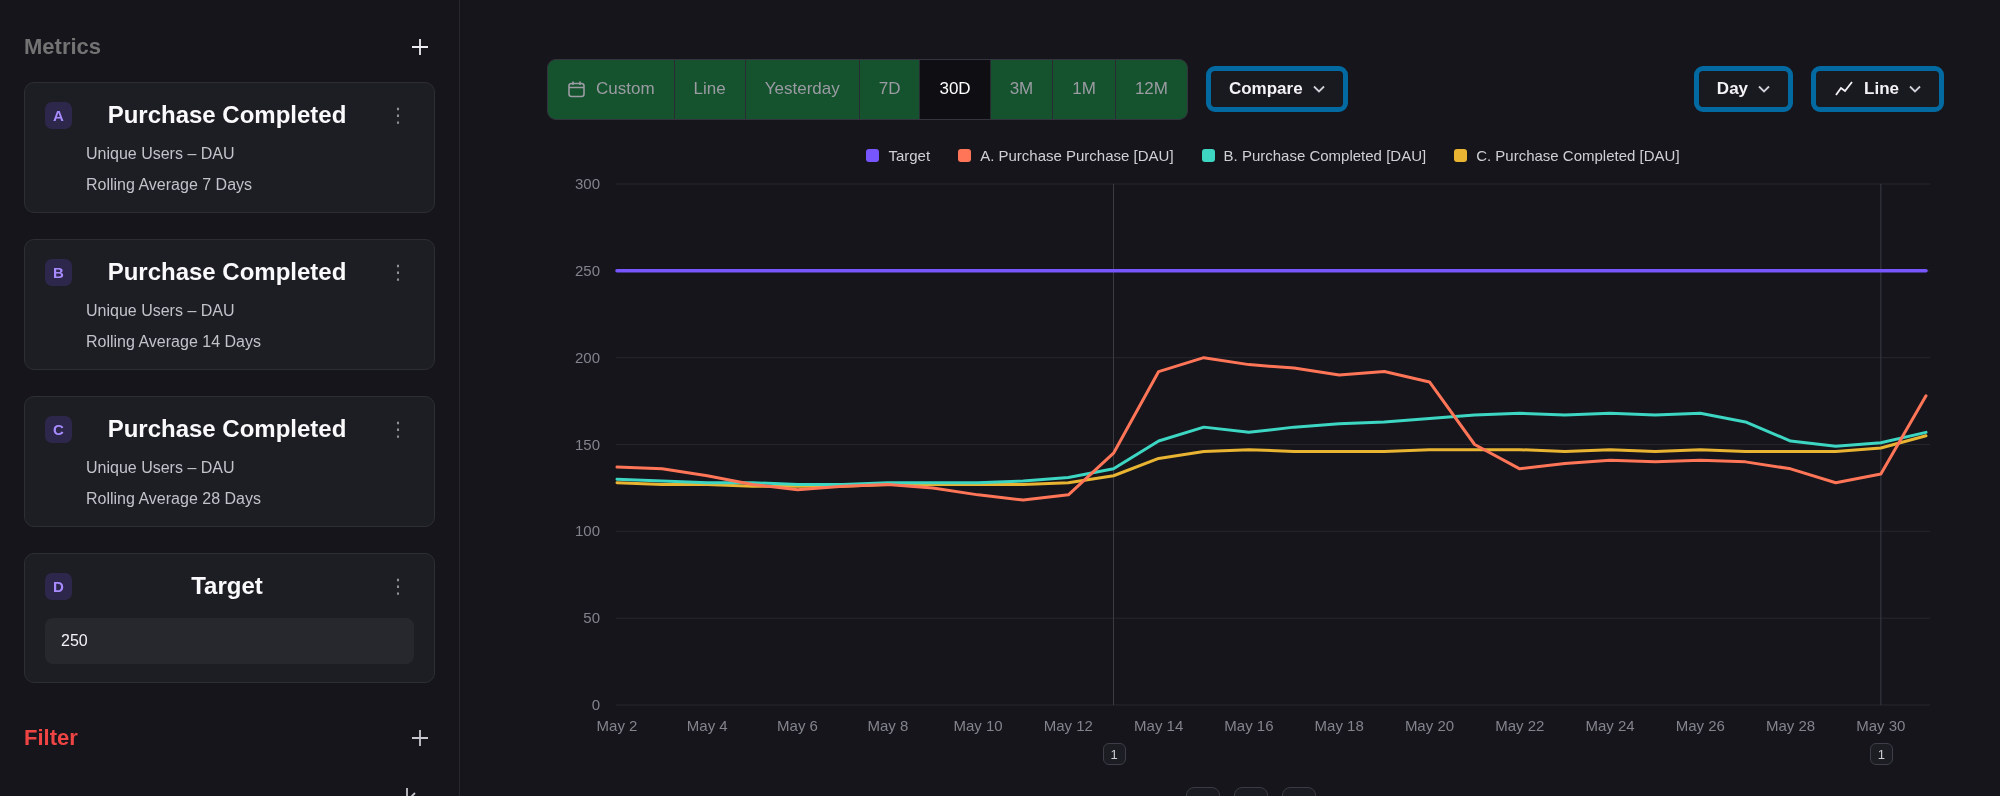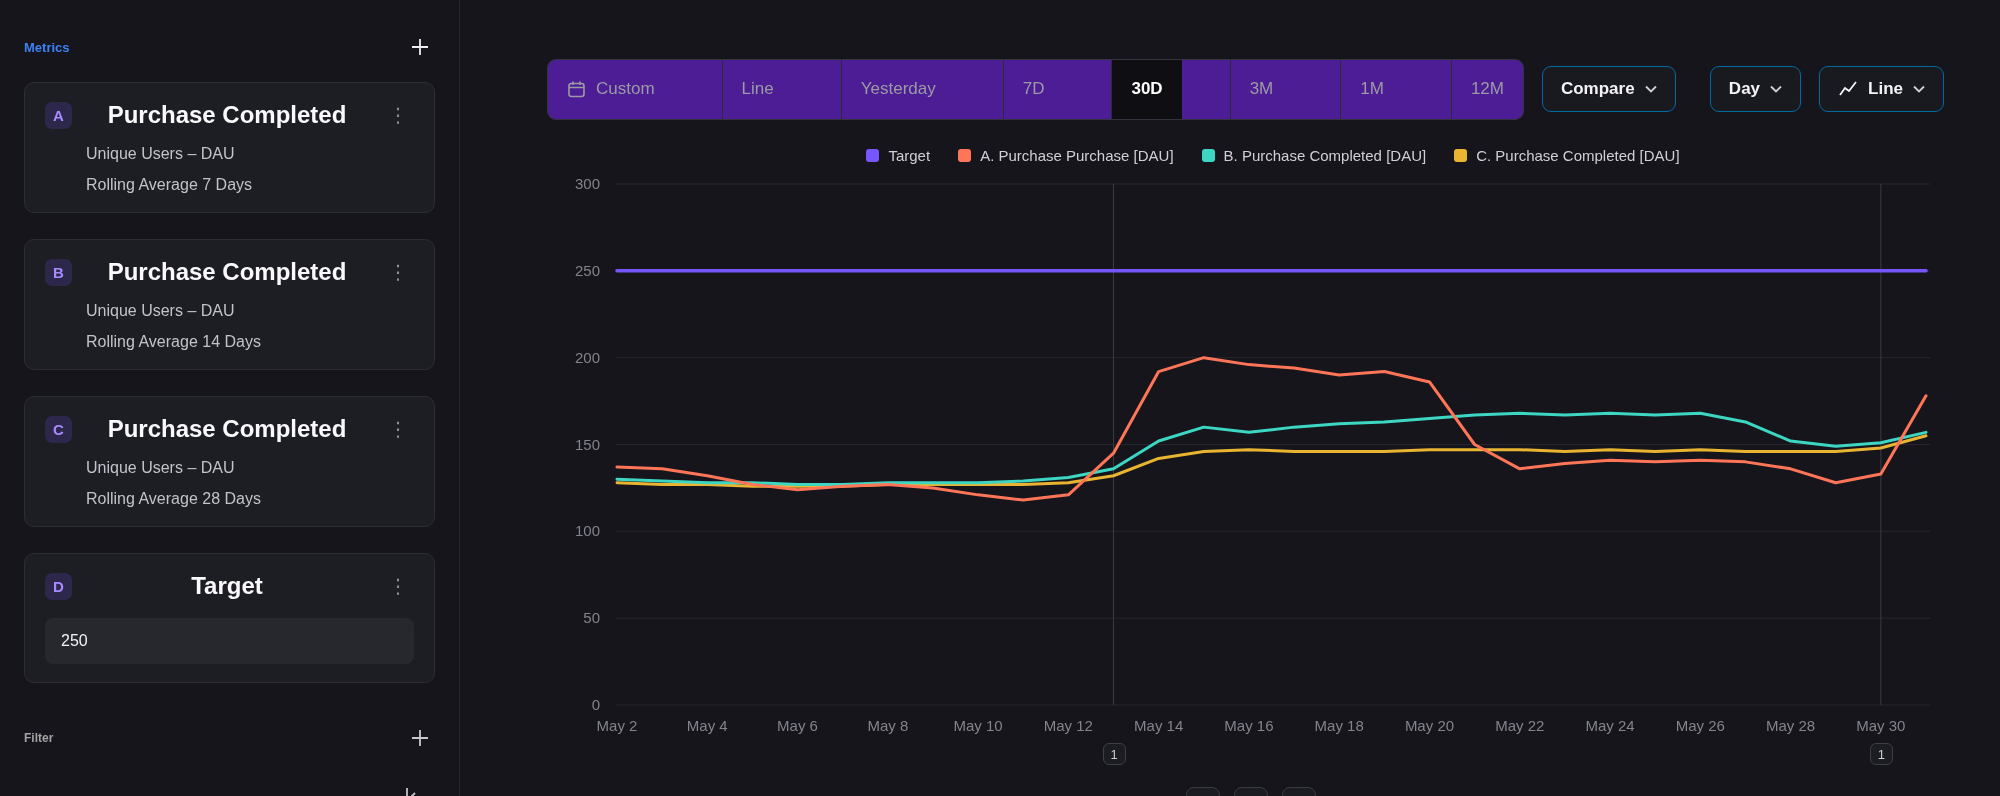--- a/index.html
+++ b/index.html
@@ -8,21 +8,21 @@
     background:#15151b;color:#fff;
     font-family:"Liberation Sans",sans-serif;
   }
   
   .sidebar{
     position:absolute;left:0;top:0;width:460px;height:796px;
     box-sizing:border-box;border-right:1px solid #27272f;
     padding:30px 24px 0 24px;background:#15151b;
   }
   .sb-header{display:flex;align-items:center;justify-content:space-between;height:34px;margin-bottom:18px;}
-  .sb-title{font-size:13px;font-weight:700;color:#3b82f6;}
+  .sb-title{font-size:22px;font-weight:700;color:#737373;}
   .icon-btn{background:none;border:none;padding:4px;cursor:pointer;display:flex;align-items:center;justify-content:center;}
   .card{
     background:#1d1d24;border:1px solid #2d2d36;border-radius:10px;
     padding:18px 20px;margin-bottom:26px;box-sizing:border-box;
   }
   .card-head{display:flex;align-items:center;gap:14px;}
   .badge{
     width:27px;height:27px;border-radius:7px;flex:0 0 auto;
     background:rgba(120,86,255,.18);color:#a78bff;
     font-size:15px;font-weight:700;display:flex;align-items:center;justify-content:center;
@@ -30,36 +30,36 @@
   .card-title{font-size:24px;font-weight:600;color:#fafafc;flex:1;text-align:center;}
   .kebab{background:none;border:none;color:#8f8f99;font-size:20px;line-height:1;cursor:pointer;padding:2px 6px;}
   .card-line{margin-top:16px;padding-left:41px;font-size:16px;color:#c2c2ca;}
   .card-line + .card-line{margin-top:13px;}
   .target-input{
     display:block;width:100%;box-sizing:border-box;margin-top:18px;height:46px;
     background:#27272e;border:none;border-radius:8px;color:#f2f2f6;
     font-size:16px;padding:0 16px;font-family:"Liberation Sans",sans-serif;outline:none;
   }
   .filter-row{display:flex;align-items:center;justify-content:space-between;margin-top:40px;}
-  .filter-title{font-size:12px;font-weight:600;color:#a3a3a3;}
+  .filter-title{font-size:22px;font-weight:600;color:#ef4444;}
   .collapse-btn{position:absolute;left:398px;top:781px;}
   
   .main{position:absolute;left:460px;top:0;width:1540px;height:796px;}
   .toolbar{position:absolute;left:87px;right:56px;top:66px;height:46px;display:flex;align-items:center;}
-  .seg{display:inline-flex;border:1px solid #34343e;border-radius:9px;overflow:hidden;background:#4c1d95;height:61px;box-sizing:border-box;gap:48px;}
+  .seg{display:inline-flex;border:1px solid #34343e;border-radius:9px;overflow:hidden;background:#14532d;height:61px;box-sizing:border-box;}
   .seg-item{
     background:none;border:none;border-left:1px solid #2b2b33;height:100%;
     display:flex;align-items:center;gap:10px;padding:0 19px;cursor:pointer;
     color:#9b9ba4;font-size:17px;font-family:"Liberation Sans",sans-serif;
   }
   .seg-item:first-child{border-left:none;}
-  .seg-item.active{background:#0e0e13;color:#ffffff;font-weight:700;justify-content:center;}
+  .seg-item.active{background:#0e0e13;color:#ffffff;font-weight:400;justify-content:center;}
   .tb-btn{
     display:flex;align-items:center;gap:10px;height:46px;box-sizing:border-box;
-    background:#191920;border:1px solid #0369a1;border-radius:9px;padding:0 18px;
+    background:#191920;border:5px solid #0369a1;border-radius:9px;padding:0 18px;
     color:#f3f3f6;font-size:17px;font-weight:600;cursor:pointer;font-family:"Liberation Sans",sans-serif;
   }
   .compare{margin-left:18px;}
   .tb-right{margin-left:auto;display:flex;gap:18px;}
   
   .legend{position:absolute;left:156px;width:1314px;top:147px;display:flex;justify-content:center;gap:28px;align-items:center;}
   .legend-item{display:flex;align-items:center;gap:9px;cursor:pointer;}
   .swatch{width:13px;height:13px;border-radius:3px;flex:0 0 auto;}
   .legend-label{font-size:15px;color:#cfcfd6;}
   

